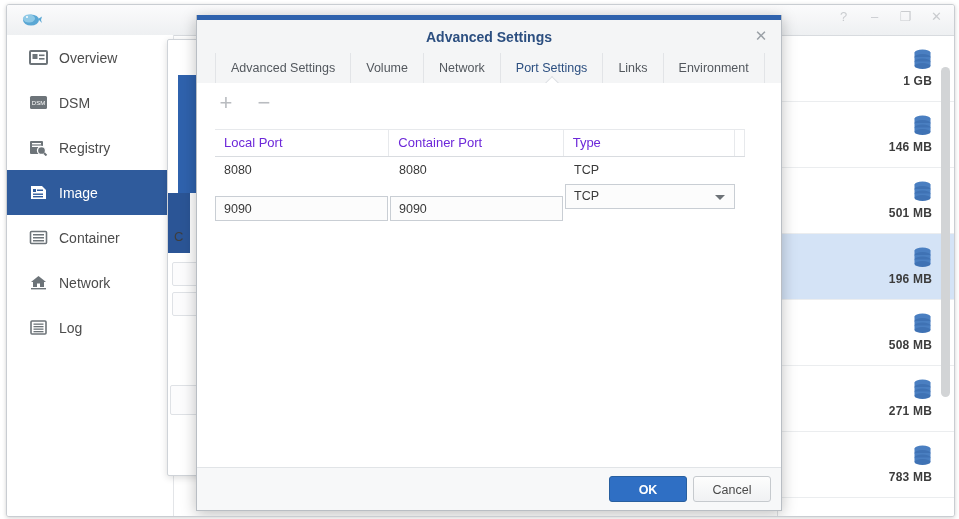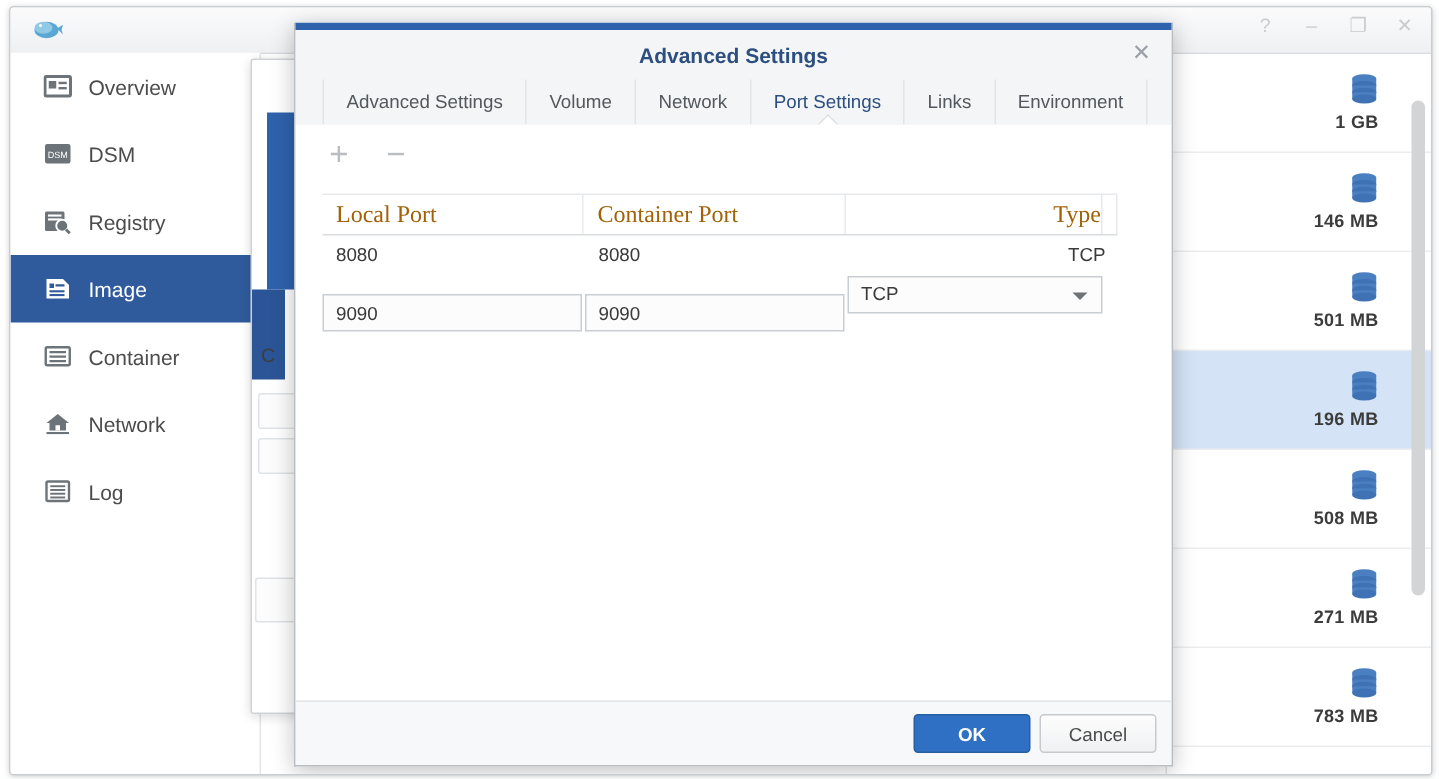--- a/index.html
+++ b/index.html
@@ -133,21 +133,21 @@
     overflow: hidden;
   }
   .img-row {
     position: relative;
     height: 65px;
     border-bottom: 1px solid #ebedef;
     display: flex;
     flex-direction: column;
     align-items: flex-end;
     justify-content: center;
-    padding-right: 36px;
+    padding-right: 23px;
     cursor: pointer;
   }
   .img-row.selected { background: #d4e3f6; }
   .db-icon {
     width: 19px; height: 21px;
     margin-bottom: 4px;
   }
   .img-size {
     font-size: 12px;
     font-weight: bold;
@@ -275,43 +275,42 @@
     left: 18px; top: 46px;
     width: 530px;
   }
   .pt-head {
     display: flex;
     height: 26px;
     border-bottom: 1px solid #d9dce0;
     border-top: 1px solid #e7e9ec;
   }
   .pt-head .c {
-    font-size: 16px;
-    color: #a16207;
+    font-size: 13px;
+    color: #6d28d9;
     padding: 5px 0 0 9px;
     box-sizing: border-box;
     border-right: 1px solid #e7e9ec;
-    font-family: Liberation Serif, serif;
   }
   .pt-row {
     display: flex;
     height: 26px;
     align-items: center;
   }
   .pt-row .c {
     font-size: 12.5px;
     color: #3a3a3a;
     padding-left: 9px;
     box-sizing: border-box;
     height: 26px;
     line-height: 26px;
   }
   .c1 { width: 175px; }
   .c2 { width: 175px; }
-  .c3 { width: 172px; text-align: right; }
+  .c3 { width: 172px; }
   .c4 { width: 8px; }
 
   .pt-row.editing { height: 27px; }
   .pt-row.editing .cell-input {
     width: 173px;
     height: 25px;
     box-sizing: border-box;
     border: 1px solid #c9ced4;
     background: #fcfcfc;
     font-family: "Liberation Sans", sans-serif;

